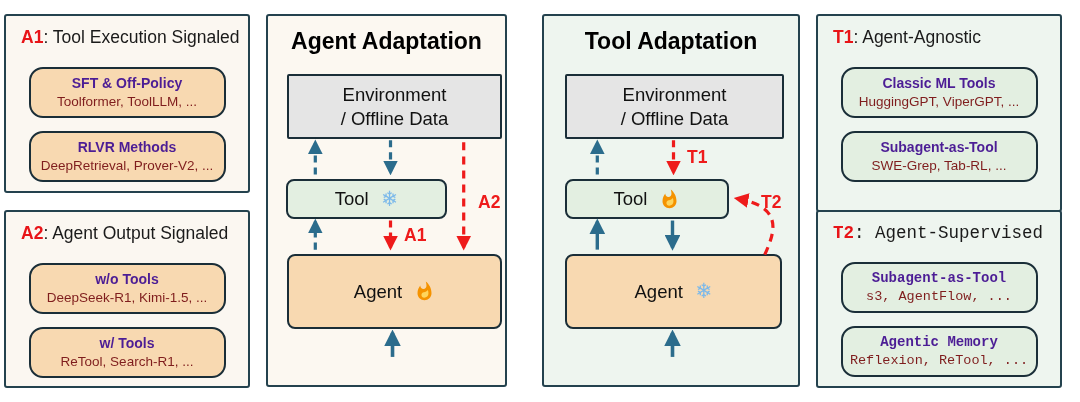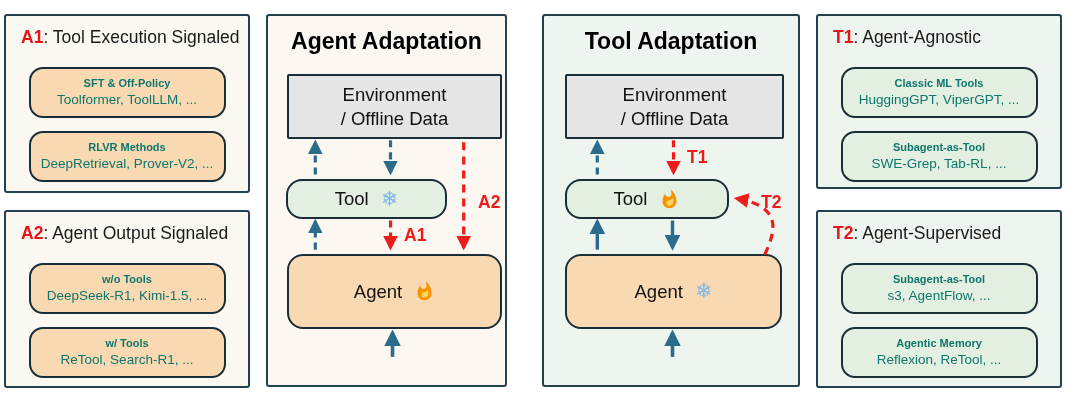--- a/index.html
+++ b/index.html
@@ -17,31 +17,31 @@
   .legend { width:246px; }
   .legend-title { margin:11px 0 0 15px; font-size:17.5px; color:#1a1a1a; white-space:nowrap; }
   .legend-tag { font-weight:bold; color:#e81418; }
   .method-box { width:197px; margin:0 auto; border:2.2px solid #1a2e38; border-radius:14px;
                 height:51px; display:flex; flex-direction:column; align-items:center;
                 justify-content:center; text-align:center; }
   .mb-warm { background:#f8d9b1; }
   .mb-green{ background:#e3efe1; }
   .mb1 { margin-top:19px; }
   .mb2 { margin-top:13px; }
-  .method-title { font-size:11px; font-weight:bold; color:#0f766e; line-height:1.2; }
-  .method-ex { font-size:13.5px; color:#0f766e; margin-top:2px; line-height:1.2; }
+  .method-title { font-size:14px; font-weight:bold; color:#4c1d95; line-height:1.2; }
+  .method-ex { font-size:13.5px; color:#7f1d1d; margin-top:2px; line-height:1.2; }
 
   
   .diagram { width:241px; height:373px; }
   .diagram-title { position:absolute; top:12px; left:0; right:0; text-align:center;
                    font-size:23px; font-weight:bold; color:#000; }
   .node { position:absolute; border:2.2px solid #1a2e38; display:flex; align-items:center;
           justify-content:center; text-align:center; font-size:18.5px; color:#111; }
   .env-box  { background:#e5e5e5; border-radius:2px; line-height:1.25; flex-direction:column; }
-  .round-box{ border-radius:16px; gap:12px; flex-direction:row; }
+  .round-box{ border-radius:8px; gap:12px; flex-direction:row; }
   .input-label { position:absolute; text-align:center; font-size:20px; color:#111;
                  letter-spacing:0.5px;margin-top:40px; }
   .signal-label { position:absolute; font-size:17.5px; font-weight:bold; color:#ee1b1b; }
   .arrows { position:absolute; inset:-2.5px; width:calc(100% + 5px); height:calc(100% + 5px);
             pointer-events:none; }
   .snow { font-family:"DejaVu Sans", sans-serif; font-size:21px; color:#7cb9ea; line-height:1; }
   .flame-svg { width:21px; height:21px; display:block; }
 </style>
 </head>
 <body>
@@ -165,33 +165,33 @@
       <line x1="55" y1="235" x2="55" y2="207" stroke="#2b6c8c" stroke-width="3.4" marker-end="url(#p3t)"></line>
 
       <line x1="130" y1="206" x2="130" y2="233" stroke="#2b6c8c" stroke-width="3.4" marker-end="url(#p3t)"></line>
 
       <path d="M222 240 C 233 216 240 192 194 184" fill="none" stroke="#ee1b1b" stroke-width="3.2" stroke-dasharray="8 6" marker-end="url(#p3r)"></path>
 
       <line x1="130" y1="342" x2="130" y2="318" stroke="#2b6c8c" stroke-width="3.6" marker-end="url(#p3t)"></line>
     </svg>
   </div>
 
-  <div class="panel legend cool" style="left:816px; top:14px; height:175px;">
+  <div class="panel legend cool" style="left:816px; top:14px; height:198px;">
     <div class="legend-title"><span class="legend-tag">T1</span><span>: </span><span>Agent-Agnostic</span></div>
     <div class="method-box mb-green mb1">
       <div class="method-title">Classic ML Tools</div>
       <div class="method-ex">HuggingGPT, ViperGPT, ...</div>
     </div>
     <div class="method-box mb-green mb2">
       <div class="method-title">Subagent-as-Tool</div>
       <div class="method-ex">SWE-Grep, Tab-RL, ...</div>
     </div>
   </div>
 
-  <div class="panel legend cool" style="left:816px; top:210px; height:178px;">
+  <div class="panel legend cool" style="left:816px; top:210px; height:178px;font-family:Liberation Mono, monospace;">
     <div class="legend-title"><span class="legend-tag">T2</span><span>: </span><span>Agent-Supervised</span></div>
     <div class="method-box mb-green mb1">
       <div class="method-title">Subagent-as-Tool</div>
       <div class="method-ex">s3, AgentFlow, ...</div>
     </div>
     <div class="method-box mb-green mb2">
       <div class="method-title">Agentic Memory</div>
       <div class="method-ex">Reflexion, ReTool, ...</div>
     </div>
   </div>

